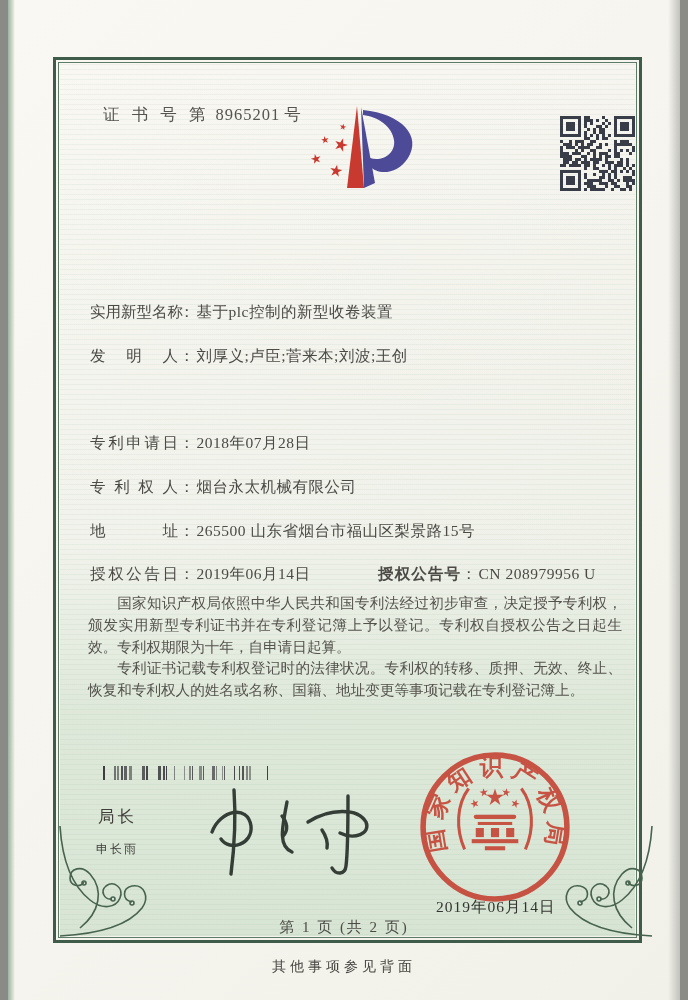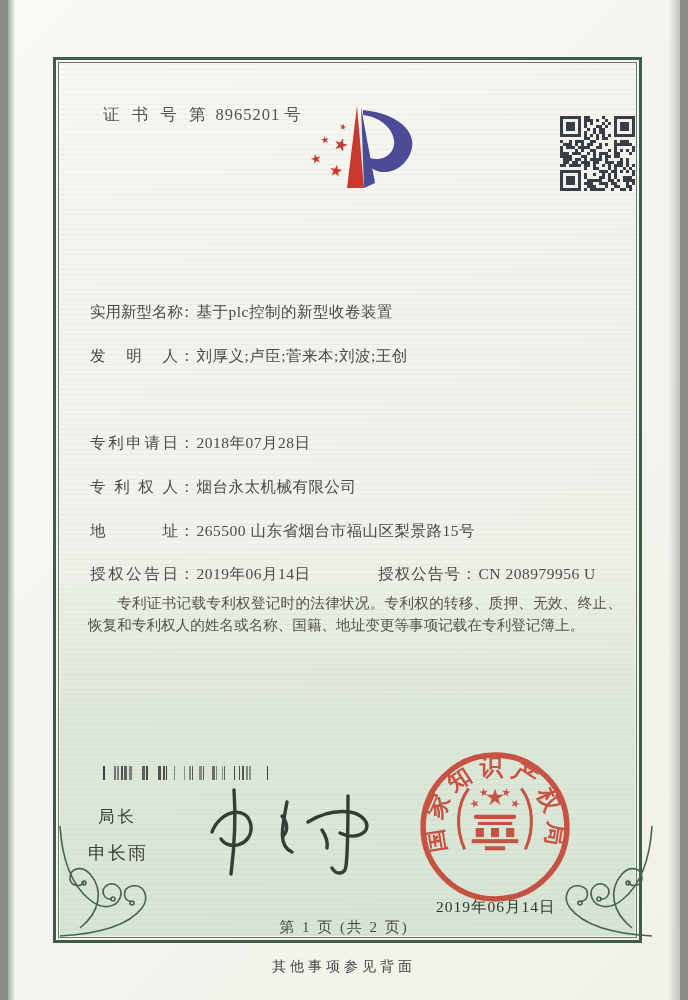--- a/index.html
+++ b/index.html
@@ -23,26 +23,26 @@
   .cert-no{left:95px;top:104px;font-size:16.5px;color:#55544f;}
   .cert-no .sp{letter-spacing:4px;margin-right:6px;}
   .cert-no .num{letter-spacing:1px;margin-right:4px;}
   .title{left:0;top:218px;width:100%;text-align:center;font-size:35px;font-weight:600;
     color:#2b2b28;letter-spacing:11px;text-indent:11px;}
   .row{left:82px;width:560px;font-size:15.5px;color:#4b4a45;white-space:nowrap;}
   .flabel{display:inline-block;width:88px;text-align:justify;text-align-last:justify;vertical-align:top;}
   .colon{margin:0 2px 0 1px;}
   .fvalue{letter-spacing:0.5px;font-family:Liberation Serif, serif;}
   .pair2{position:absolute;left:288px;top:0;}
-  .pair2 .flabel{width:82px;}
+  .pair2 .flabel{width:82px;font-weight:bold;}
   .paras{left:80px;top:593px;width:534px;font-size:14.6px;line-height:21.8px;
     text-align:justify;color:#53524c;}
   .paras p{margin:0;text-indent:2em;}
   .sig-title{left:90px;top:806px;font-size:16.5px;letter-spacing:3px;color:#3f3f3a;}
-  .sig-name{left:80px;top:841px;font-size:18px;letter-spacing:2px;color:#3f3f3a;}
+  .sig-name{left:88px;top:841px;font-size:12px;letter-spacing:2px;color:#3f3f3a;}
   .seal-date{left:428px;top:897px;font-size:15.5px;letter-spacing:1px;color:#33342f;z-index:4;}
   .page-ind{left:0;top:918px;width:100%;text-align:center;font-size:15px;letter-spacing:2px;color:#4c4b46;}
   .back-note{left:0;top:958px;width:100%;text-align:center;font-size:14px;letter-spacing:4px;color:#45443f;}
   svg{display:block;}
   .defs-hidden{position:absolute;width:0;height:0;overflow:hidden;}
 </style>
 </head>
 <body>
 
 <div class="page">
@@ -417,20 +417,21 @@
     <span class="flabel">地址</span><span class="colon">：</span><span class="fvalue">265500 山东省烟台市福山区梨景路15号</span>
   </div>
   <div class="abs row" style="top:564px">
     <span class="flabel">授权公告日</span><span class="colon">：</span><span class="fvalue">2019年06月14日</span>
     <span class="pair2">
       <span class="flabel">授权公告号</span><span class="colon">：</span><span class="fvalue">CN 208979956 U</span>
     </span>
   </div>
 
   <div class="abs paras">
+    <p>国家知识产权局依照中华人民共和国专利法经过初步审查，决定授予专利权，颁发实用新型专利证书并在专利登记簿上予以登记。专利权自授权公告之日起生效。专利权期限为十年，自申请日起算。</p>
     <p>专利证书记载专利权登记时的法律状况。专利权的转移、质押、无效、终止、恢复和专利权人的姓名或名称、国籍、地址变更等事项记载在专利登记簿上。</p>
   </div>
 
   <svg id="barcode" class="abs" style="left:86px;top:766px;" width="178" height="14" viewBox="0 0 178 14">
       <rect x="9" y="0" width="2" height="14" fill="#3c3c40" opacity="0.99"></rect>
       <rect x="20" y="0" width="2" height="14" fill="#3c3c40" opacity="0.67"></rect>
       <rect x="23" y="0" width="2" height="14" fill="#3c3c40" opacity="0.59"></rect>
       <rect x="27" y="0" width="2" height="14" fill="#3c3c40" opacity="0.87"></rect>
       <rect x="30" y="0" width="3" height="14" fill="#3c3c40" opacity="0.78"></rect>
       <rect x="35" y="0" width="3" height="14" fill="#3c3c40" opacity="0.59"></rect>

